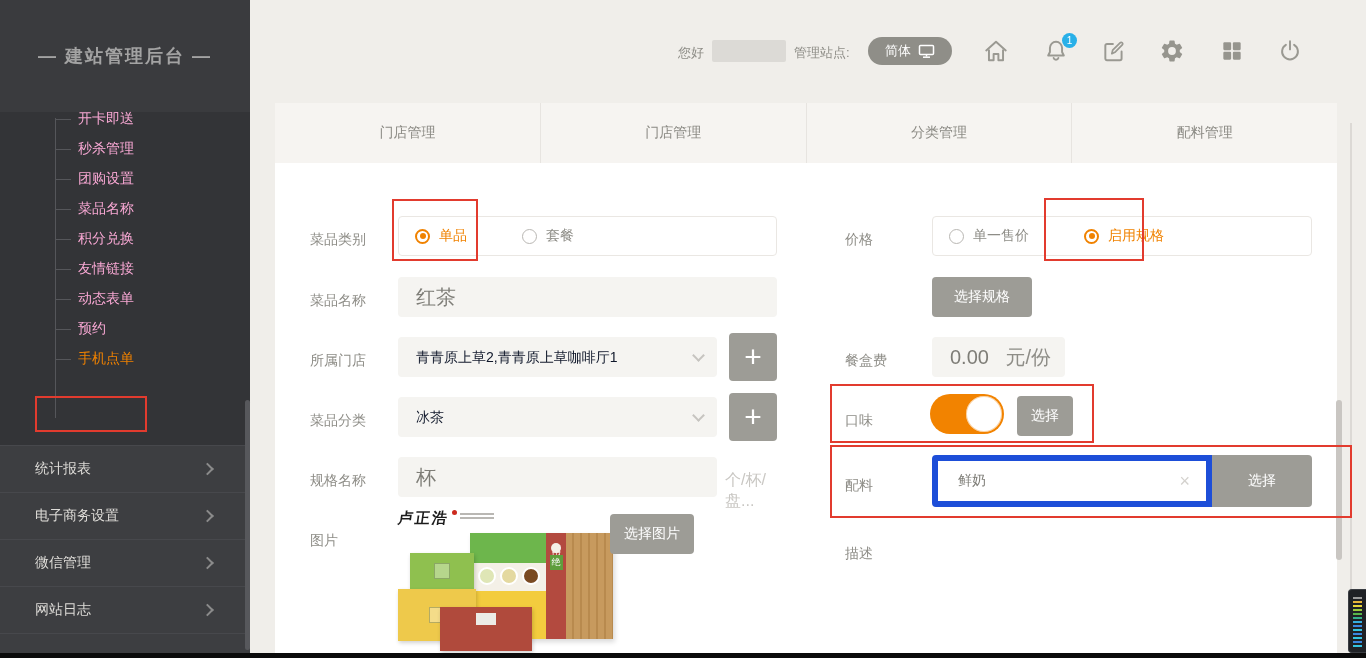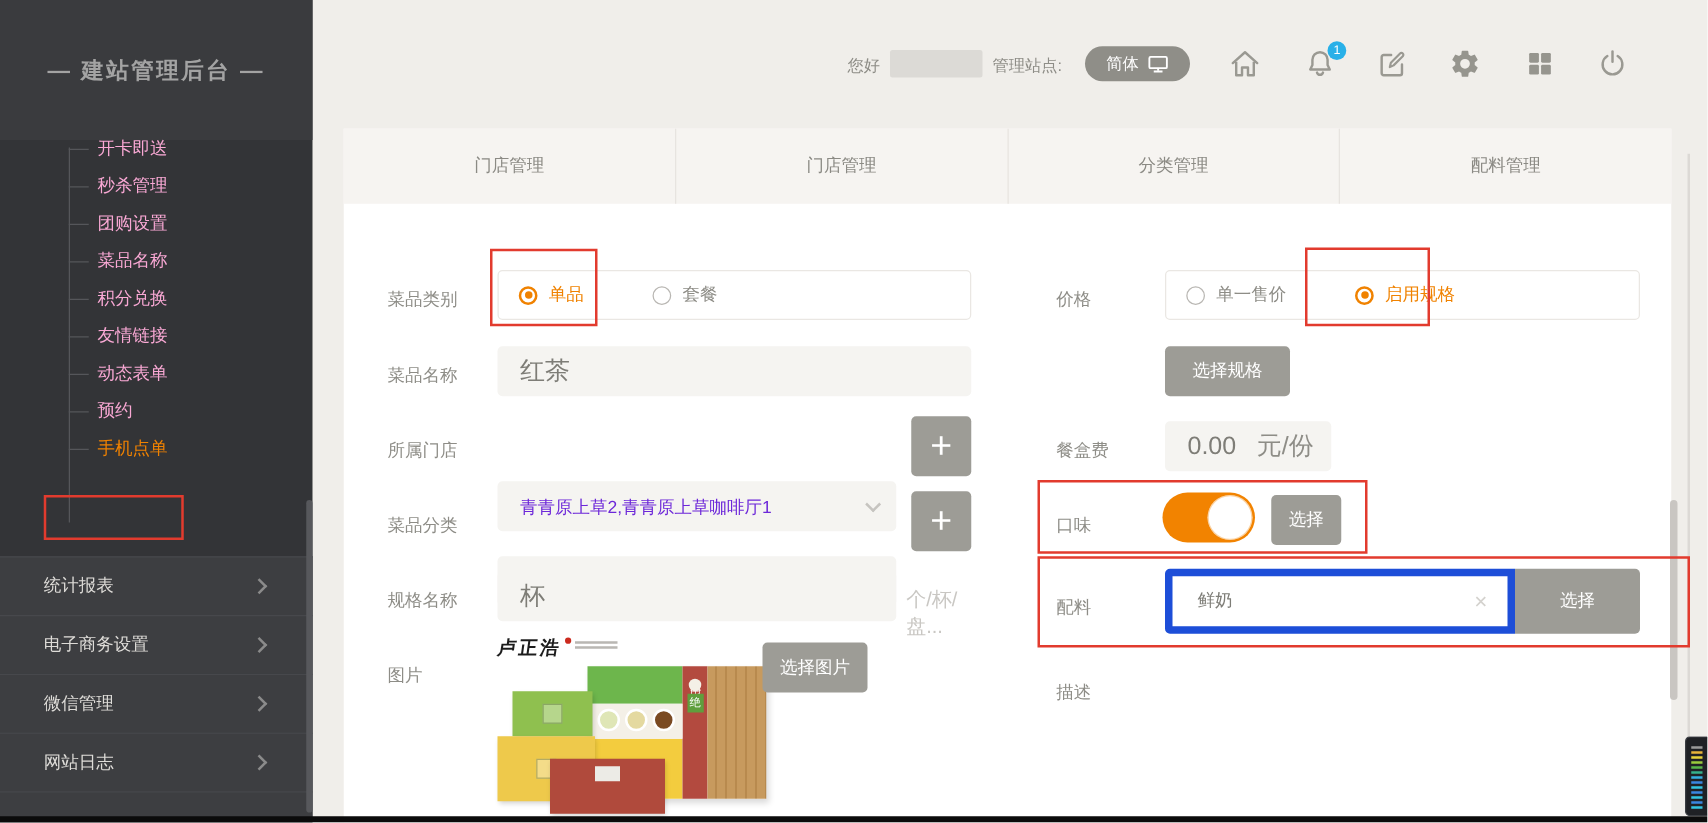--- a/index.html
+++ b/index.html
@@ -46,22 +46,22 @@
   .radio-box { position:absolute; height:40px; background:#fff; border:1px solid #eae7e3; border-radius:4px;
                display:flex; align-items:center; padding-left:16px; gap:55px; }
   .radio-opt { display:flex; align-items:center; gap:9px; font-size:14px; color:#8e8d87; cursor:pointer; }
   .radio-circ { width:15px; height:15px; border:1px solid #b9b7b3; border-radius:50%; background:#fff; position:relative; }
   .radio-opt.sel { color:#f08200; }
   .radio-opt.sel .radio-circ { border:2px solid #f08200; }
   .radio-opt.sel .radio-circ::after { content:""; position:absolute; left:2.5px; top:2.5px; width:6px; height:6px;
                                       border-radius:50%; background:#f08200; }
   .ginput { position:absolute; height:40px; background:#f5f4f1; border-radius:4px; color:#7e7d77; font-size:20px;
             line-height:40px; padding-left:18px; cursor:text; }
-  .gselect { position:absolute; height:40px; background:#f5f4f1; border-radius:4px; color:#6d28d9; font-size:14px;
-             line-height:40px; padding-left:18px; cursor:pointer;margin-top:48px; }
+  .gselect { position:absolute; height:40px; background:#f5f4f1; border-radius:4px; color:#0f172a; font-size:14px;
+             line-height:40px; padding-left:18px; cursor:pointer; }
   .chev-down { position:absolute; right:14px; top:14px; width:9px; height:9px; border-left:2px solid #c6c4c0;
                border-bottom:2px solid #c6c4c0; transform:rotate(-45deg); }
   .plus-btn { position:absolute; width:48px; height:48px; background:#9d9c96; border-radius:4px; color:#fff;
               font-size:30px; font-weight:300; display:flex; align-items:center; justify-content:center; cursor:pointer; }
   .grey-btn { position:absolute; background:#9d9c96; border-radius:4px; color:#fff; font-size:14px;
               display:flex; align-items:center; justify-content:center; cursor:pointer; }
   .hint { position:absolute; color:#c9c7c3; font-size:16px; }
   .unit { color:#8e8d87; }
 
   

